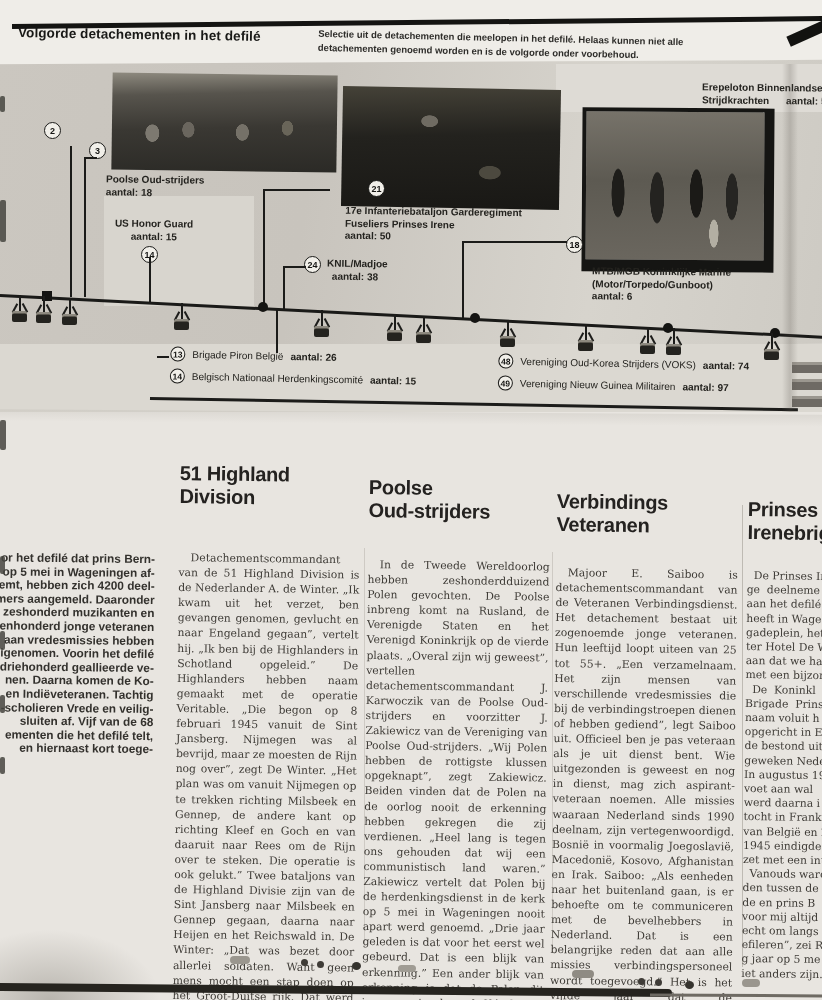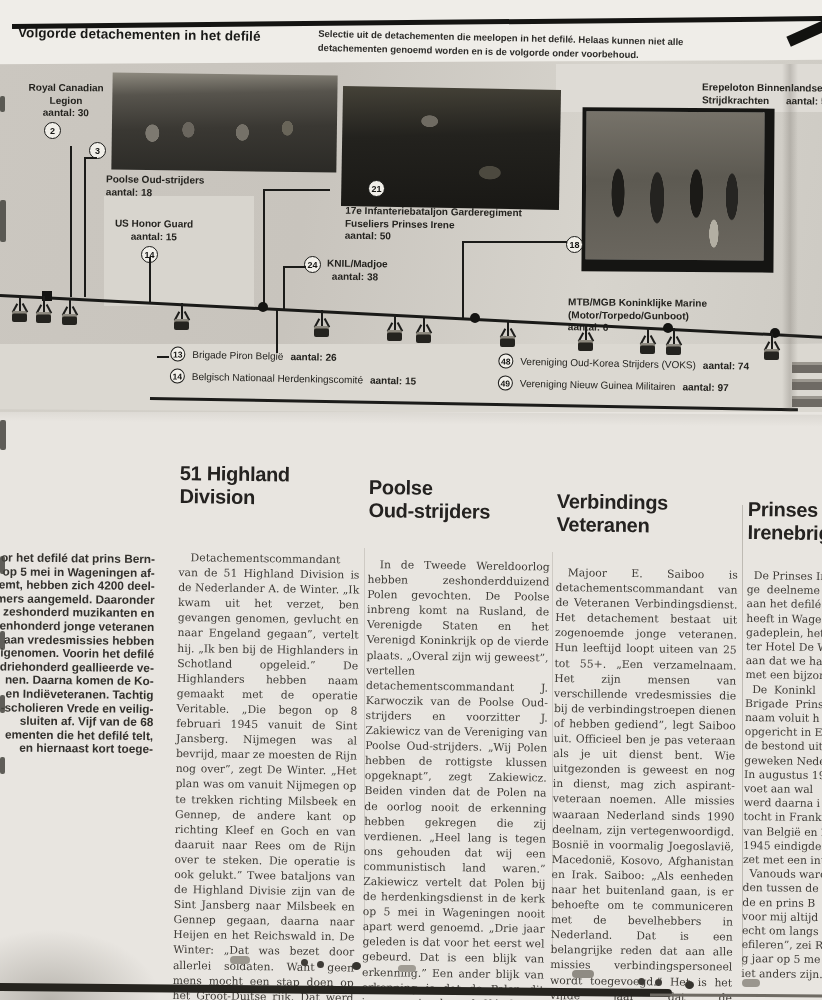--- a/index.html
+++ b/index.html
@@ -116,25 +116,20 @@
   <div class="title">Volgorde detachementen in het defilé</div>
   <div class="subtitle">
     <div>Selectie uit de detachementen die meelopen in het defilé. Helaas kunnen niet alle</div>
     <div>detachementen genoemd worden en is de volgorde onder voorbehoud.</div>
   </div>
 
   <div class="photo photo1"></div>
   <div class="photo photo2"></div>
   <div class="photo photo3"></div>
 
-  <div class="unit" style="left:20px;top:82px;width:92px;text-align:center;transform:rotate(.5deg);">
-    <div>Royal Canadian</div>
-    <div>Legion</div>
-    <div class="aantal">aantal: 30</div>
-  </div>
   <div class="circle" style="left:44px;top:122px;">2</div>
 
   <div class="circle" style="left:89px;top:142px;">3</div>
   <div class="unit" style="left:106px;top:174px;transform:rotate(.8deg);">
     <div>Poolse Oud-strijders</div>
     <div class="aantal">aantal: 18</div>
   </div>
 
   <div class="unit" style="left:104px;top:218px;width:100px;text-align:center;transform:rotate(.8deg);">
     <div>US Honor Guard</div>
@@ -149,21 +144,21 @@
     <div class="aantal">aantal: 50</div>
   </div>
 
   <div class="circle" style="left:304px;top:256px;">24</div>
   <div class="unit" style="left:327px;top:258px;transform:rotate(.8deg);">
     <div>KNIL/Madjoe</div>
     <div class="aantal" style="margin-left:5px;">aantal: 38</div>
   </div>
 
   <div class="circle" style="left:566px;top:236px;">18</div>
-  <div class="unit" style="left:568px;top:266px;transform:rotate(.6deg);margin-top:31px;">
+  <div class="unit" style="left:592px;top:266px;transform:rotate(.6deg);">
     <div>MTB/MGB Koninklijke Marine</div>
     <div>(Motor/Torpedo/Gunboot)</div>
     <div class="aantal">aantal: 6</div>
   </div>
 
   <div class="unit" style="left:702px;top:82px;white-space:nowrap;transform:rotate(.6deg);">
     <div>Erepeloton Binnenlandse</div>
     <div>
       <span>Strijdkrachten</span>
       <span class="aantal" style="margin-left:14px;">aantal: 5</span>

